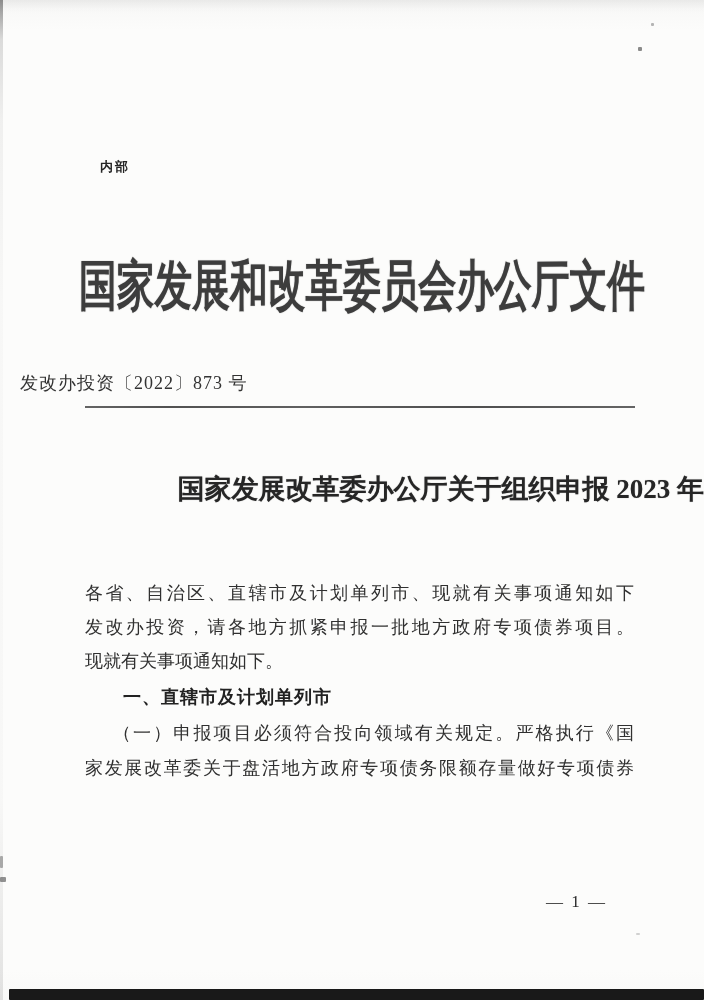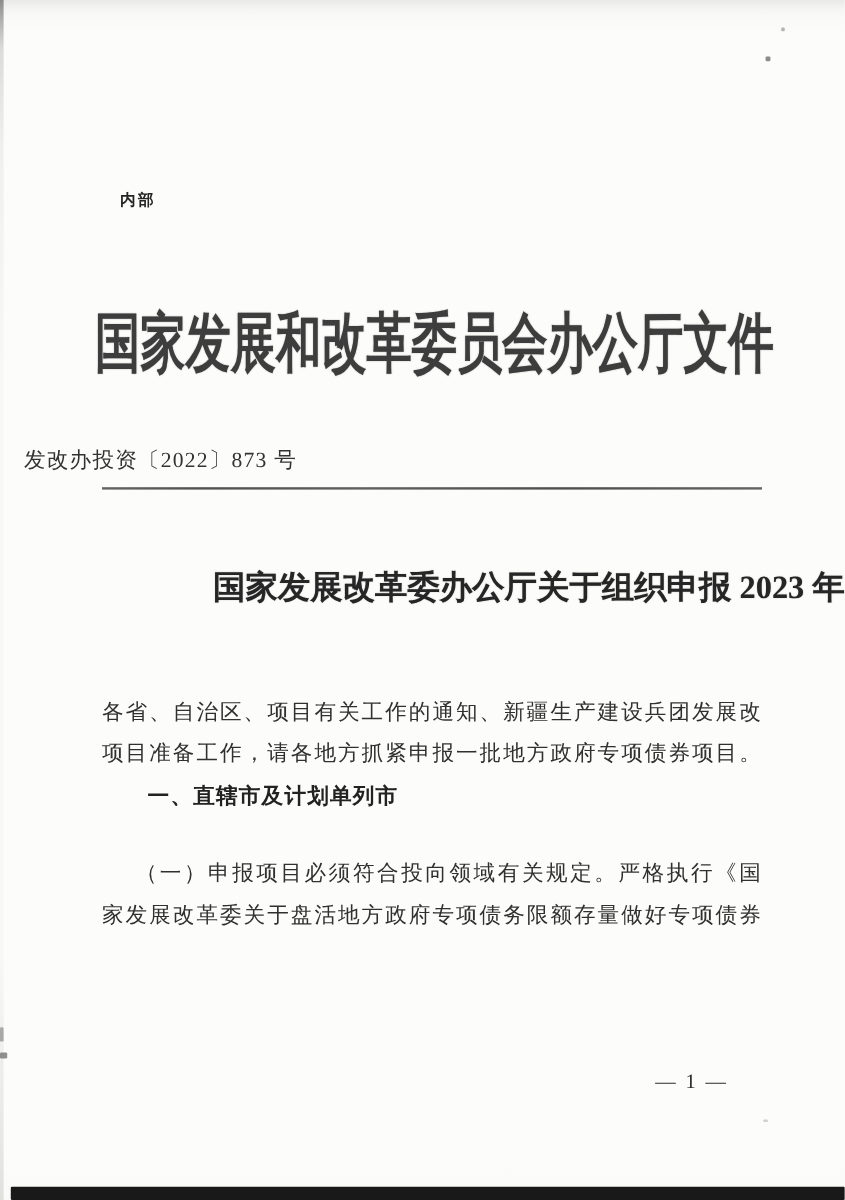--- a/index.html
+++ b/index.html
@@ -33,21 +33,21 @@
     font-size:18px;color:#333;letter-spacing:1px;}
   .rule{position:absolute;left:85px;top:406px;width:550px;height:2px;
     background:linear-gradient(90deg,#4a4a4a,#333 15%,#454545 40%,#303030 70%,#4a4a4a 100%);opacity:.85;}
   .notice-title{position:absolute;left:20px;top:466px;width:684px;text-align:right;
     font-size:27px;font-weight:bold;color:#262626;line-height:46px;
     text-shadow:0 0 1px rgba(40,40,40,.4);}
   .body-text{position:absolute;left:85px;top:576px;width:549px;font-size:18px;color:#303030;}
   .bl{line-height:34px;white-space:normal;}
   .j{text-align:justify;text-align-last:justify;}
   .ind{padding-left:37px;}
-  .ind-p{padding-left:28px;margin-top:28px;}
+  .ind-p{padding-left:28px;}
   .sec-h{line-height:38px;font-weight:bold;padding-left:38px;color:#222;
     font-family:"Liberation Sans","DejaVu Sans",sans-serif;letter-spacing:1px;font-size:18px;}
   .p2{line-height:35px;}
   .page-number{position:absolute;top:892px;right:97px;font-size:17px;color:#2c2c2c;letter-spacing:2px;white-space:nowrap;}
 </style>
 </head>
 <body>
 
 <div class="page">
 
@@ -66,22 +66,23 @@
 
   <div class="doc-number">发改办投资〔2022〕873 号</div>
 
   <div class="rule"></div>
 
   <div class="notice-title">
     <div>国家发展改革委办公厅关于组织申报 2023 年</div>
   </div>
 
   <div class="body-text">
-    <div class="bl j">各省、自治区、项目有关工作的通知、新疆生产建设兵团发展改</div>
-    <div class="bl j">项目准备工作，请各地方抓紧申报一批地方政府专项债券项目。</div>
+    <div class="bl j">各省、自治区、直辖市及计划单列市、现就有关事项通知如下</div>
+    <div class="bl j">发改办投资，请各地方抓紧申报一批地方政府专项债券项目。</div>
+    <div class="bl">现就有关事项通知如下。</div>
     <div class="bl sec-h">一、直辖市及计划单列市</div>
     <div class="bl p2 j ind-p">（一）申报项目必须符合投向领域有关规定。严格执行《国</div>
     <div class="bl p2 j">家发展改革委关于盘活地方政府专项债务限额存量做好专项债券</div>
   </div>
 
   <div class="page-number">— 1 —</div>
 
 </div>
 
 </body></html>

